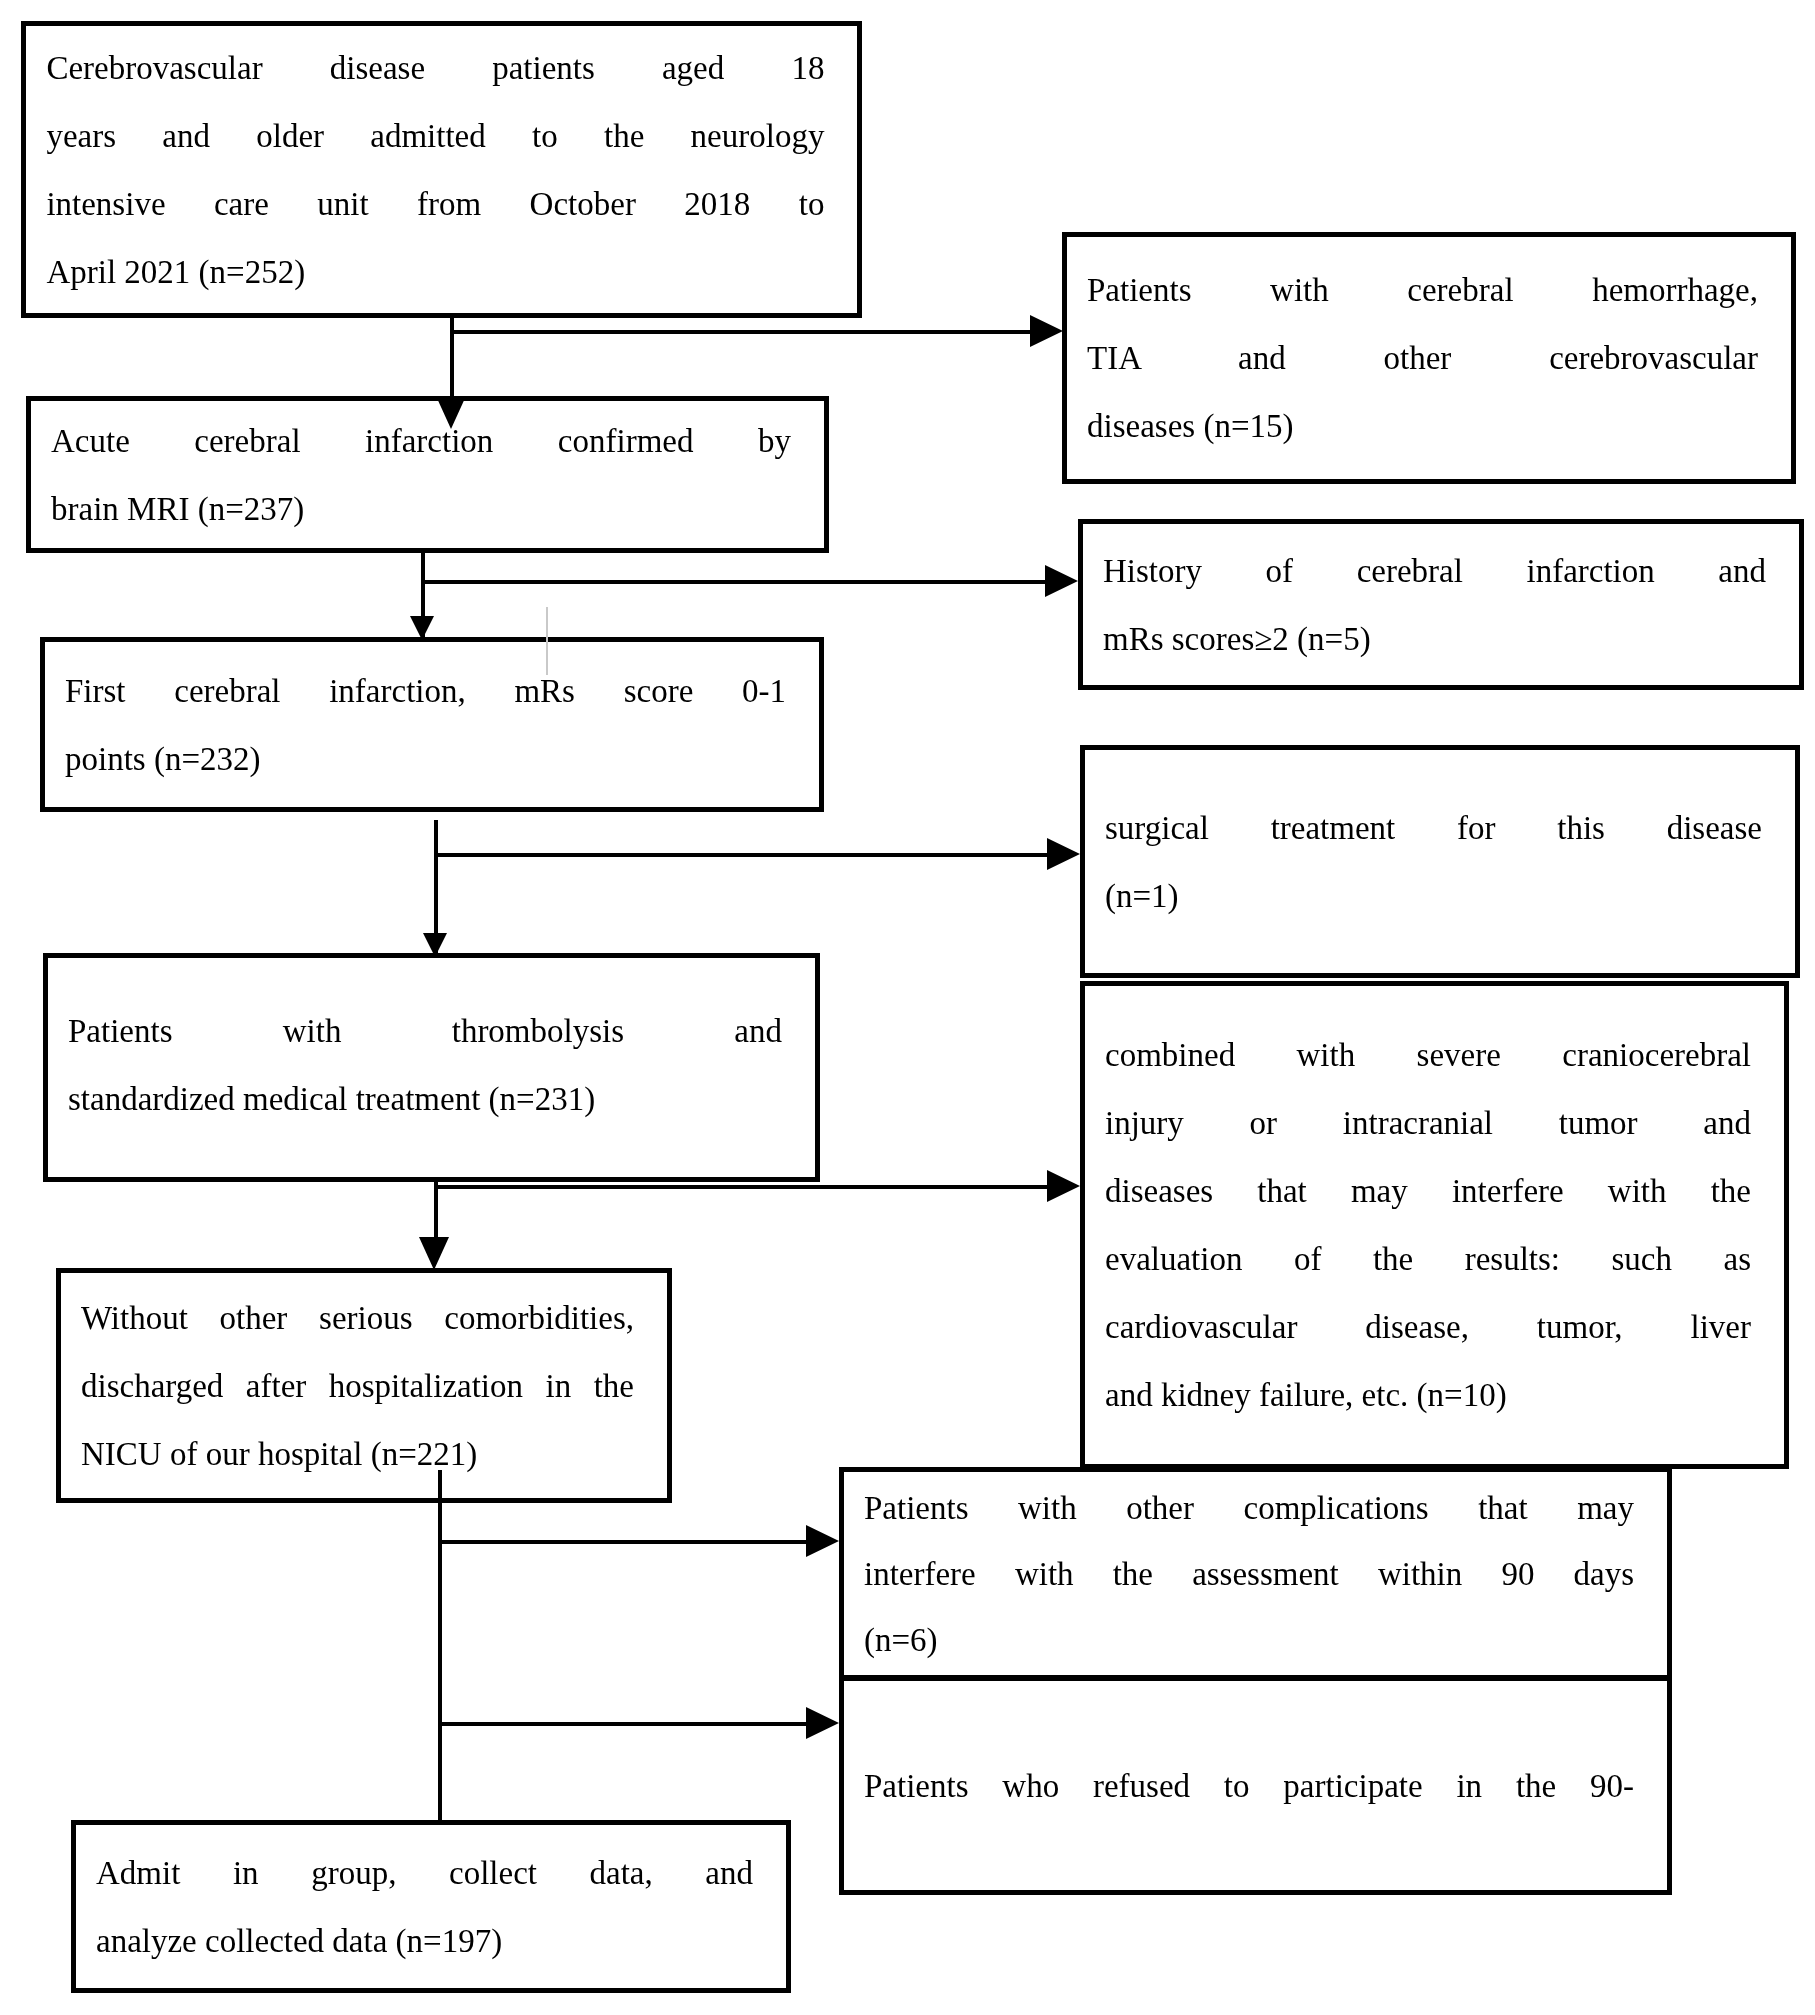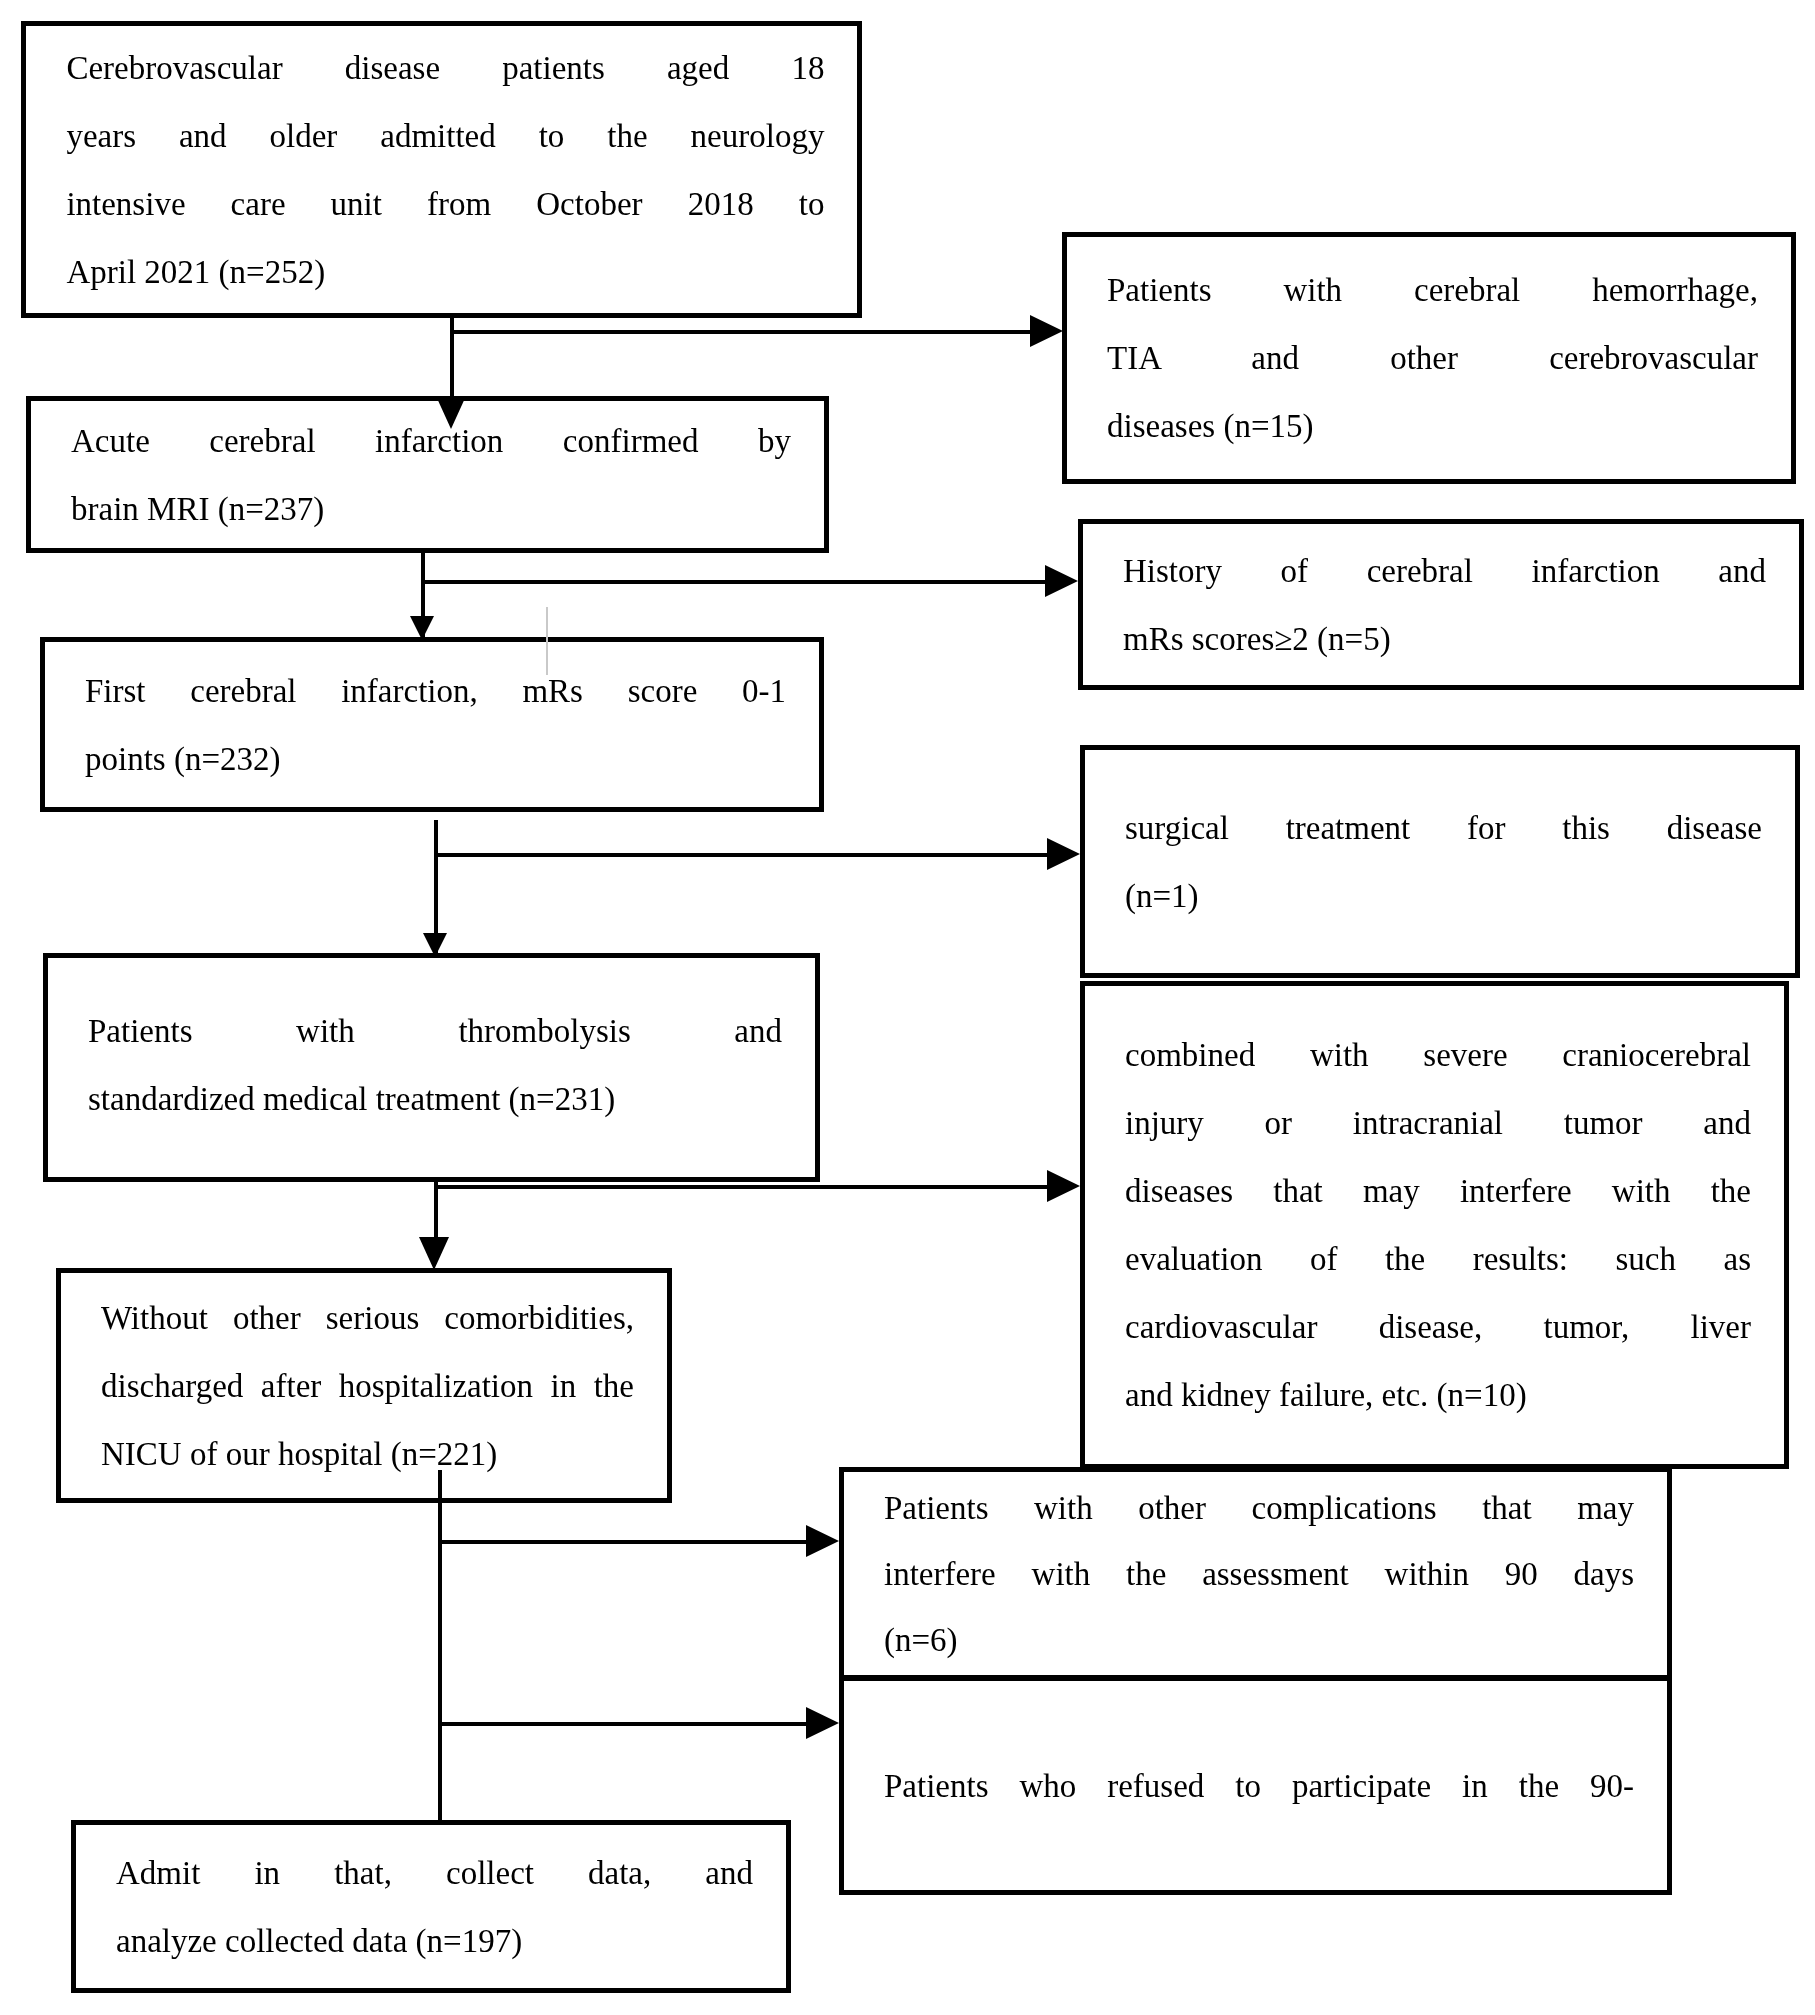--- a/index.html
+++ b/index.html
@@ -1,20 +1,20 @@
 <!DOCTYPE html>
 <html style="font-size:11.4px"><head>
 <meta charset="utf-8">
 <style>
   html,body{margin:0;padding:0;background:#ffffff;}
   .canvas{position:relative;width:1815px;height:2015px;background:#ffffff;overflow:hidden;
           font-family:"Liberation Serif","DejaVu Serif",serif;color:#000;}
   .box{position:absolute;border:5px solid #000;background:#ffffff;box-sizing:border-box;
        display:flex;flex-direction:column;justify-content:center;}
-  .tx{padding:0 33px 0 40px;}
+  .tx{padding:0 33px 0 20px;}
   .ln{font-size:33px;line-height:68px;text-align:justify;text-align-last:justify;white-space:normal;}
   .ln.last{text-align-last:left;}
   .sm .ln{line-height:66px;}
   .vline,.hline{position:absolute;background:#000;}
   .vline{width:3.6px;}
   .hline{height:3.6px;}
   .arrow-right{position:absolute;width:0;height:0;
                border-top:16.4px solid transparent;border-bottom:16.4px solid transparent;
                border-left:33px solid #000;}
   .arrow-down{position:absolute;width:0;height:0;
@@ -61,21 +61,21 @@
   <div class="box" style="left:56px;top:1236px;width:616px;height:235px;margin-top:32px;">
     <div class="tx">
       <div class="ln">Without other serious comorbidities,</div>
       <div class="ln">discharged after hospitalization in the</div>
       <div class="ln last">NICU of our hospital (n=221)</div>
     </div>
   </div>
 
   <div class="box" style="left:71px;top:1820px;width:720px;height:173px;">
     <div class="tx">
-      <div class="ln">Admit in that, collect data, and</div>
+      <div class="ln">Admit in group, collect data, and</div>
       <div class="ln last">analyze collected data (n=197)</div>
     </div>
   </div>
 
   <div class="box" style="left:1062px;top:232px;width:734px;height:252px;">
     <div class="tx">
       <div class="ln">Patients with cerebral hemorrhage,</div>
       <div class="ln">TIA and other cerebrovascular</div>
       <div class="ln last">diseases (n=15)</div>
     </div>

